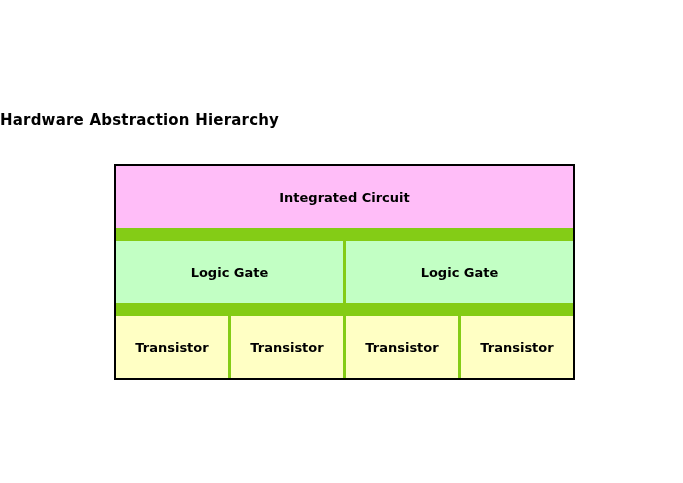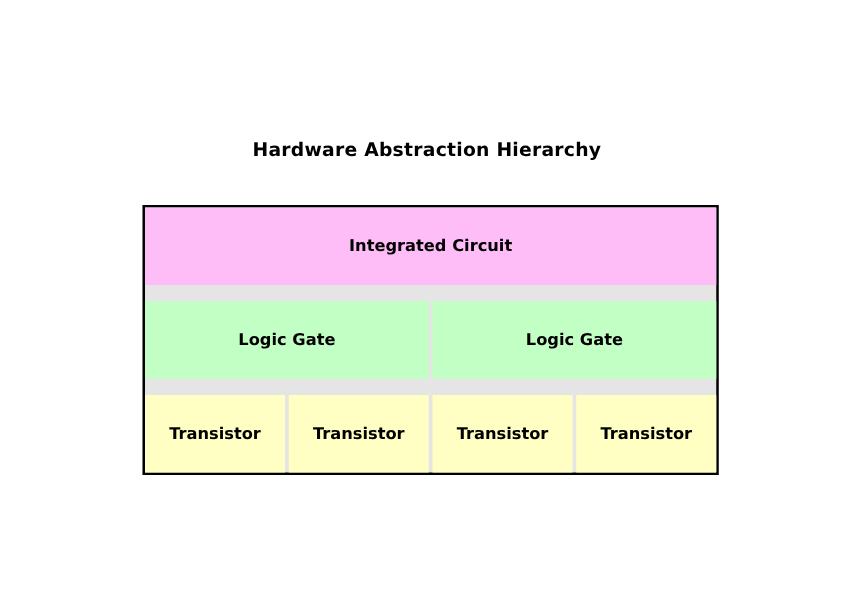--- a/index.html
+++ b/index.html
@@ -17,35 +17,35 @@
   }
   .canvas {
     position: absolute;
     inset: 0;
   }
   .diagram-title {
     position: absolute;
     top: 111px;
     left: 0;
     width: 683px;
-    text-align: center;
+    text-align: left;
     font-size: 15px;
     font-weight: bold;
     letter-spacing: 0.2px;
     line-height: 19px;
   }
   .hierarchy {
     position: absolute;
     left: 114px;
     top: 164px;
     width: 461px;
     height: 216px;
     box-sizing: border-box;
     border: 2px solid #000000;
-    background: #e5e5e5;
+    background: #84cc16;
     display: flex;
     flex-direction: column;
     gap: 13px;
   }
   .level {
     flex: 1 1 0;
     display: flex;
     gap: 3px;
     min-height: 0;
   }

